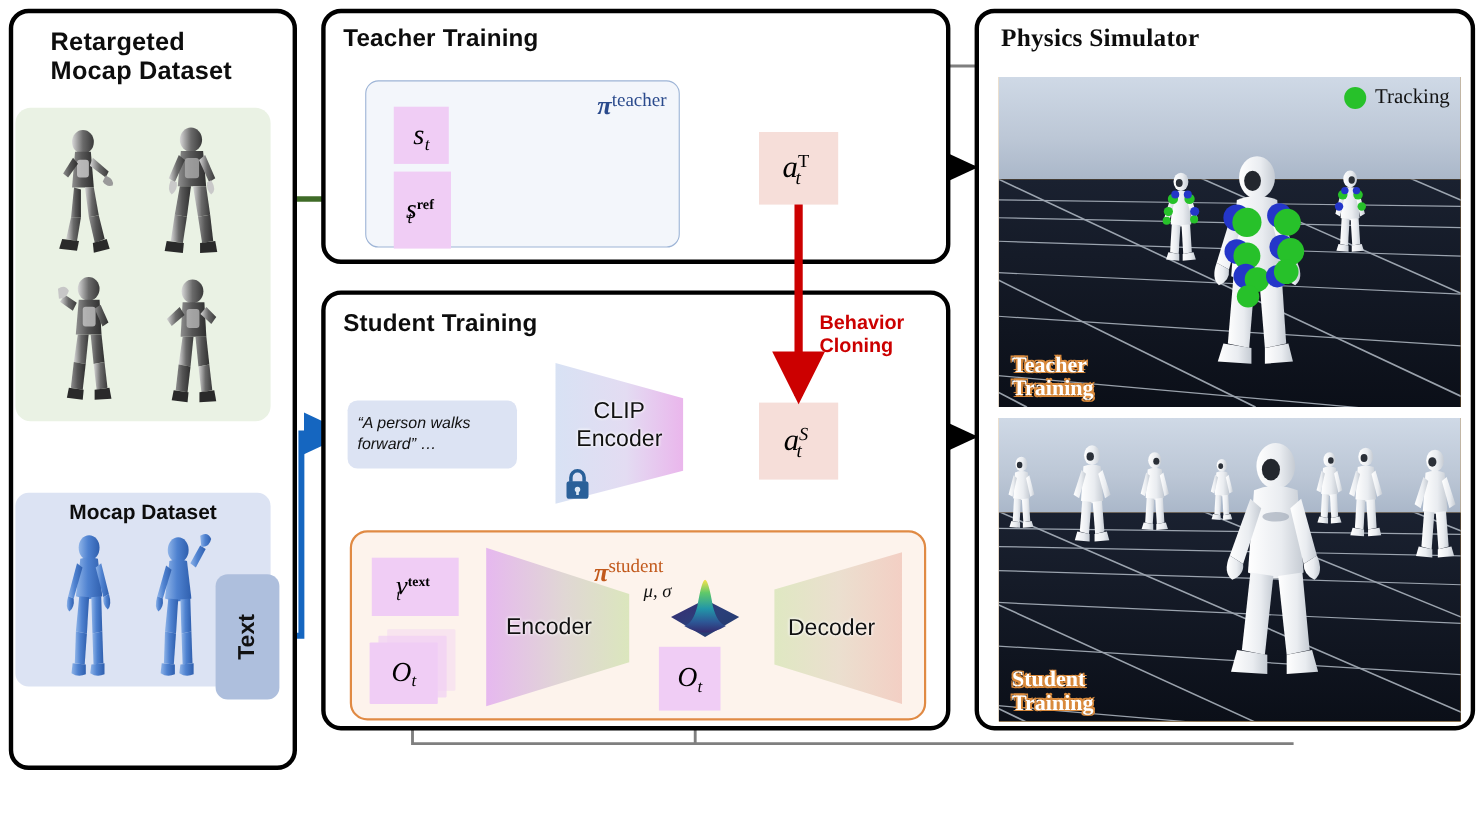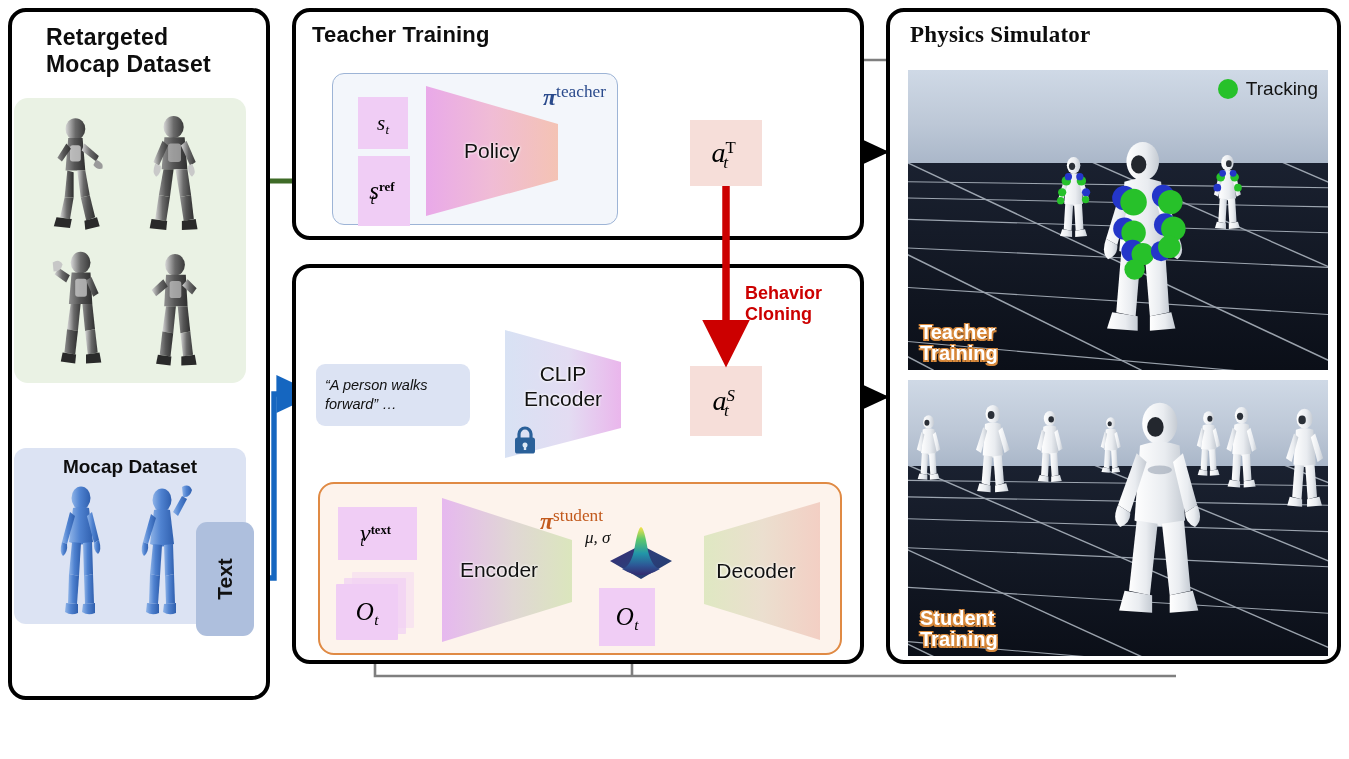--- a/index.html
+++ b/index.html
@@ -130,21 +130,21 @@
     font-style:italic; font-size:14.5px; color:#111; line-height:19px;
   }
 
   
   .lock { position:absolute; left:512px; top:425px; z-index:18; }
 
   
   .gauss { position:absolute; left:608px; top:525px; width:66px; height:56px; z-index:16; }
 
   
-  .simview { position:absolute; overflow:hidden; z-index:9; background:#a16207; }
+  .simview { position:absolute; overflow:hidden; z-index:9; background:#a16207;font-family:Liberation Serif, serif; }
   #sim-teacher { left:908px; top:70px; width:420px; height:300px; }
   #sim-student { left:908px; top:380px; width:420px; height:276px; }
   .sky { position:absolute; left:0; top:0; width:100%; height:31%;
          background:linear-gradient(#cfd9e6,#bcc7d6 60%,#aab7c9); }
   .floor { position:absolute; left:0; bottom:0; width:100%; height:69%;
            background:linear-gradient(#1a2130,#0b0f18); overflow:hidden; }
   .glines { position:absolute; left:-60%; top:0; width:220%; height:100%; }
   .simcap {
     position:absolute; left:12px; bottom:6px; z-index:6;
     color:#fff; font-weight:bold; font-size:20px; line-height:21px;
@@ -372,50 +372,38 @@
 
   <div class="texttab">
     <span>Text</span>
   </div>
 
   <div class="panel" id="panel-teacher"></div>
   <div class="panel-title" id="title-teacher">Teacher Training</div>
 
   <div class="teacher-inner"></div>
 
-  <div class="vbox violet" style="left:358px;top:97px;width:50px;height:52px;font-size:21px;">
+  <div class="vbox violet" style="left:358px;top:97px;width:50px;height:52px;font-size:26px;">
     <span class="m it">s<span class="sub">t</span></span>
   </div>
   <div class="vbox violet" style="left:358px;top:156px;width:52px;height:70px;font-size:25px;">
     <span class="m it">s<span class="supr">ref</span><span class="sub" style="left:-1.55em;">t</span></span>
   </div>
 
-  <div class="trap" style="left:424px;top:84px;width:136px;height:134px;">
-    <svg width="136" height="134" viewBox="0 0 136 134" style="position:absolute;left:0;top:0;">
-      <defs>
-        <linearGradient id="gPolicy" x1="0" y1="0" x2="1" y2="0">
-          <stop offset="0" stop-color="#e9a9e9"></stop>
-          <stop offset="0.5" stop-color="#f0bcd5"></stop>
-          <stop offset="1" stop-color="#f4c3b4"></stop>
-        </linearGradient>
-      </defs>
-      <path d="M2,2 L134,40 L134,96 L2,132 Z" fill="url(#gPolicy)"></path>
-    </svg>
-    <div class="lbl">Policy</div>
-  </div>
 
   <div class="pi-label" style="left:543px;top:84px;font-size:24px;color:#2a4a8c;">
     <span class="p">π</span><span class="s">teacher</span>
   </div>
 
   <div class="vbox salmon" style="left:690px;top:120px;width:72px;height:66px;font-size:28px;align-items:center;">
     <span class="m it">a<span class="sup" style="font-style:normal;">T</span><span class="sub" style="left:-0.72em;">t</span></span>
   </div>
 
   <div class="panel" id="panel-student"></div>
+  <div class="panel-title" id="title-student">Student Training</div>
 
   <div class="prompt-box">
     <span>“A person walks forward” …</span>
   </div>
 
   <div class="trap" style="left:503px;top:328px;width:120px;height:132px;">
     <svg width="120" height="132" viewBox="0 0 120 132" style="position:absolute;left:0;top:0;">
       <defs>
         <linearGradient id="gClip" x1="0" y1="0" x2="1" y2="0">
           <stop offset="0" stop-color="#d8e2f4"></stop>

